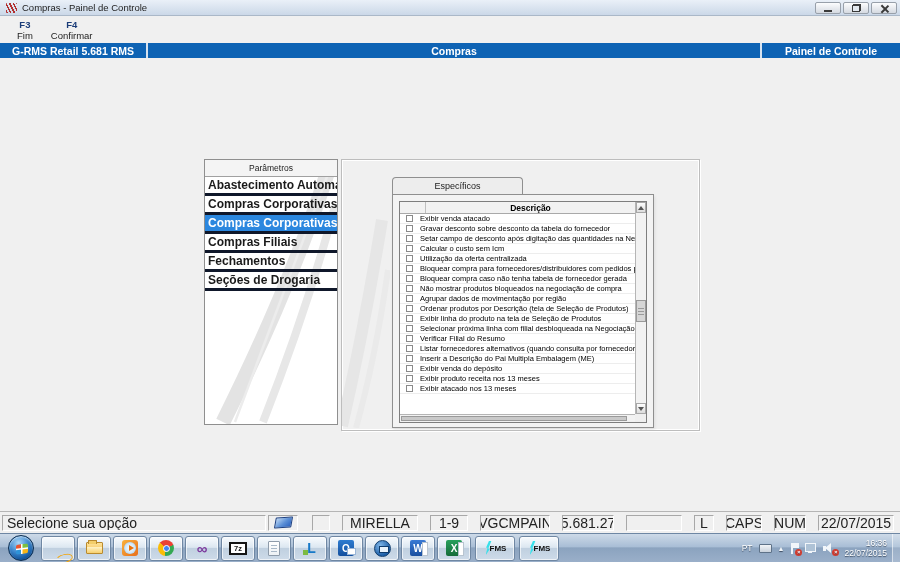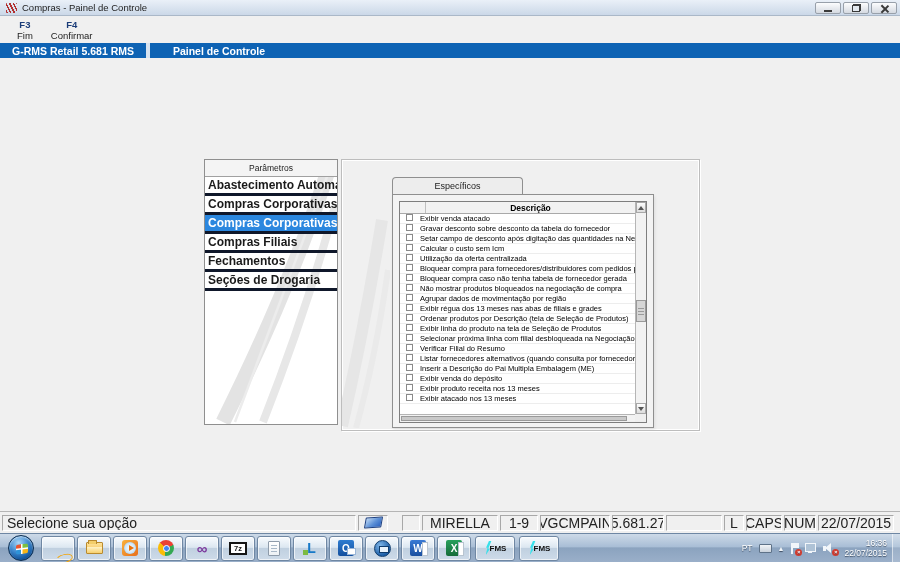--- a/index.html
+++ b/index.html
@@ -66,21 +66,21 @@
   .tabbody { height:234px; border:1px solid #8F8F8F; background:#F3F3F3; padding:6px; position:relative; z-index:1;
     box-shadow:1px 2px 3px rgba(0,0,0,.08); }
 
   
   .grid { position:relative; height:222px; background:#FFF; border:1px solid #7E7E7E; }
   .grid-header { height:12px; display:flex; margin-right:11px; background:#F2F2F2; border-bottom:1px solid #A9A9A9; }
   .gh-cb { width:26px; border-right:1px solid #BFBFBF; }
   .gh-desc { flex:1; display:flex; align-items:center; justify-content:center;
     font-size:8.5px; font-weight:bold; color:#000; }
   .rows { margin-right:11px; }
-  .grid-row { height:10px; display:flex; align-items:flex-start; border-bottom:1px solid #EDEDED;
+  .grid-row { height:10px; display:flex; align-items:center; border-bottom:1px solid #EDEDED;
     overflow:hidden; cursor:default; }
   .cbx { width:7px; height:7px; min-width:7px; border:1px solid #8A8A8A; background:#FFF; margin:0 7px 0 6px; }
   .row-label { font-size:7.5px; color:#000; white-space:nowrap; overflow:hidden; }
 
   
   .vscroll { position:absolute; right:0; top:0; bottom:8px; width:11px; background:#F2F2F2; border-left:1px solid #B5B5B5; }
   .sb-btn { position:absolute; left:0; width:10px; height:11px; background:linear-gradient(#FDFDFD,#DCDCDC);
     border:1px solid #A8A8A8; display:flex; align-items:center; justify-content:center; }
   .sb-up { top:0; } .sb-down { bottom:0; }
   .tri-up { width:0; height:0; border-left:3px solid transparent; border-right:3px solid transparent; border-bottom:4px solid #555; }
@@ -201,20 +201,21 @@
       <span class="tb-label">Fim</span>
     </div>
     <div class="tb-btn">
       <span class="tb-key">F4</span>
       <span class="tb-label">Confirmar</span>
     </div>
   </div>
 
 <div class="banner">
   <div class="seg seg-left">G-RMS Retail 5.681 RMS</div>
+  <div class="seg seg-center">Compras</div>
   <div class="seg seg-right">Painel de Controle</div>
 </div>
 
 <div class="client">
 
   <div class="param-panel">
     <svg class="swoosh" width="132" height="264" viewBox="0 0 132 264">
       <path d="M 122 14 Q 84 130 18 262" stroke="#E3E3E3" stroke-width="15" fill="none"></path>
       <path d="M 130 46 Q 102 150 58 262" stroke="#E7E7E7" stroke-width="8" fill="none"></path>
       <path d="M 126 6 L 30 262" stroke="#ECECEC" stroke-width="2.5" fill="none"></path>
@@ -277,24 +278,20 @@
               <div class="grid-row">
                 <span class="cbx"></span>
                 <span class="row-label">Não mostrar produtos bloqueados na negociação de compra</span>
               </div>
               <div class="grid-row">
                 <span class="cbx"></span>
                 <span class="row-label">Agrupar dados de movimentação por região</span>
               </div>
               <div class="grid-row">
                 <span class="cbx"></span>
-                <span class="row-label">Exibir régua dos 13 meses nas abas de filiais e grades</span>
-              </div>
-              <div class="grid-row">
-                <span class="cbx"></span>
                 <span class="row-label">Ordenar produtos por Descrição (tela de Seleção de Produtos)</span>
               </div>
               <div class="grid-row">
                 <span class="cbx"></span>
                 <span class="row-label">Exibir linha do produto na tela de Seleção de Produtos</span>
               </div>
               <div class="grid-row">
                 <span class="cbx"></span>
                 <span class="row-label">Selecionar próxima linha com filial desbloqueada na Negociação de Com</span>
               </div>
@@ -340,21 +337,21 @@
       </div>
     </div>
   </div>
 </div>
 
 <div class="statusbar">
   <div class="scell s-msg">Selecione sua opção</div>
   <div class="scell s-ico">
     <span class="doc-ico"></span>
   </div>
-  <span id="status-cells" style="display:flex;gap:2px;margin-left:12px;">
+  <span id="status-cells" style="display:flex;gap:12px;margin-left:12px;">
       <div class="scell sc0"></div>
       <div class="scell sc1">MIRELLA</div>
       <div class="scell sc2">1-9</div>
       <div class="scell sc3">VGCMPAIN</div>
       <div class="scell sc4">5.681.27</div>
       <div class="scell sc5"></div>
       <div class="scell sc6">L</div>
       <div class="scell sc7">CAPS</div>
       <div class="scell sc8">NUM</div>
       <div class="scell sc9">22/07/2015</div>

